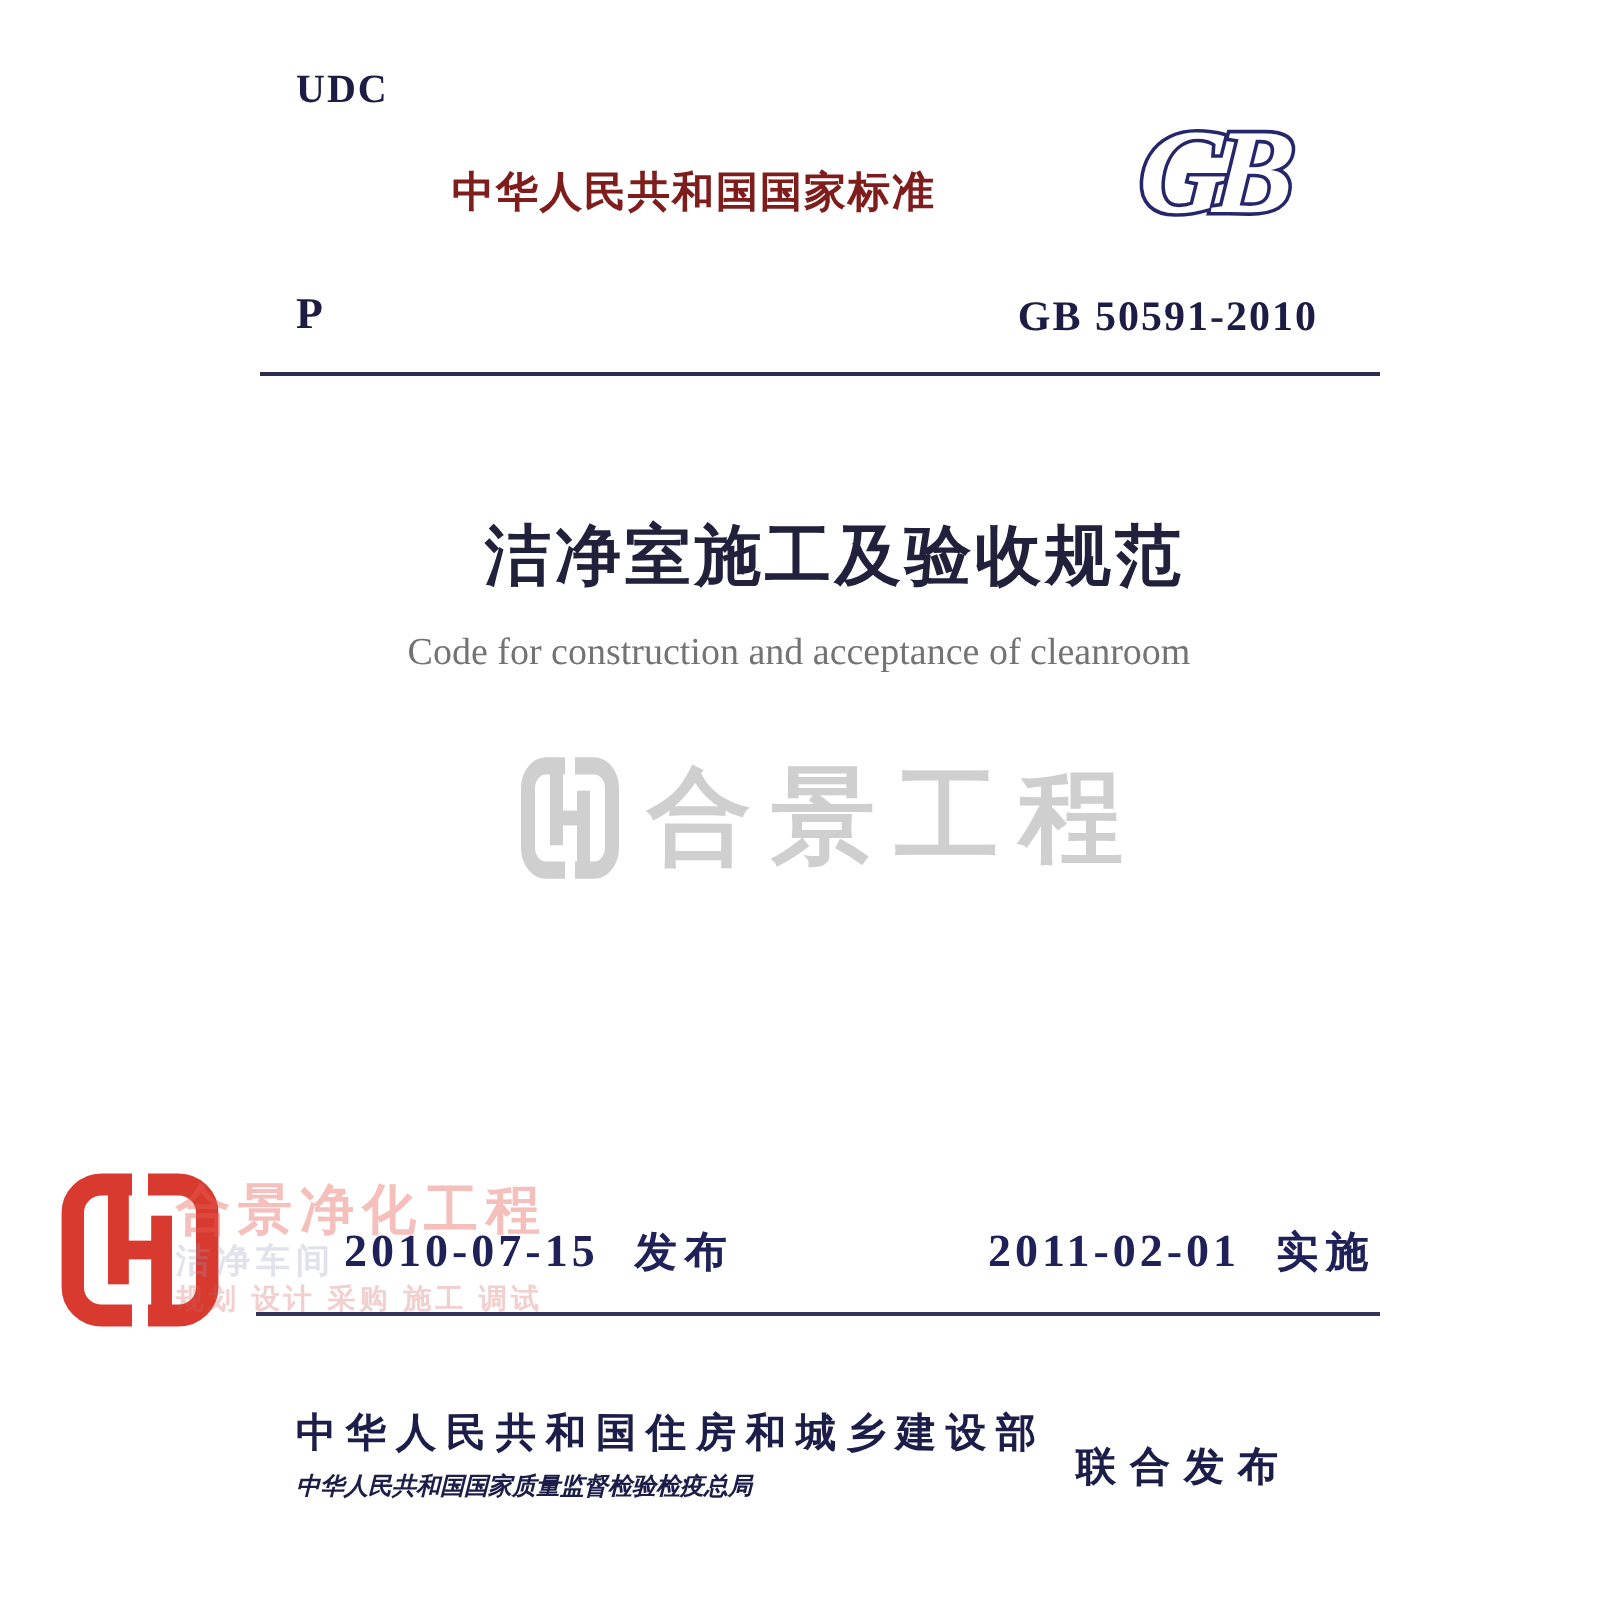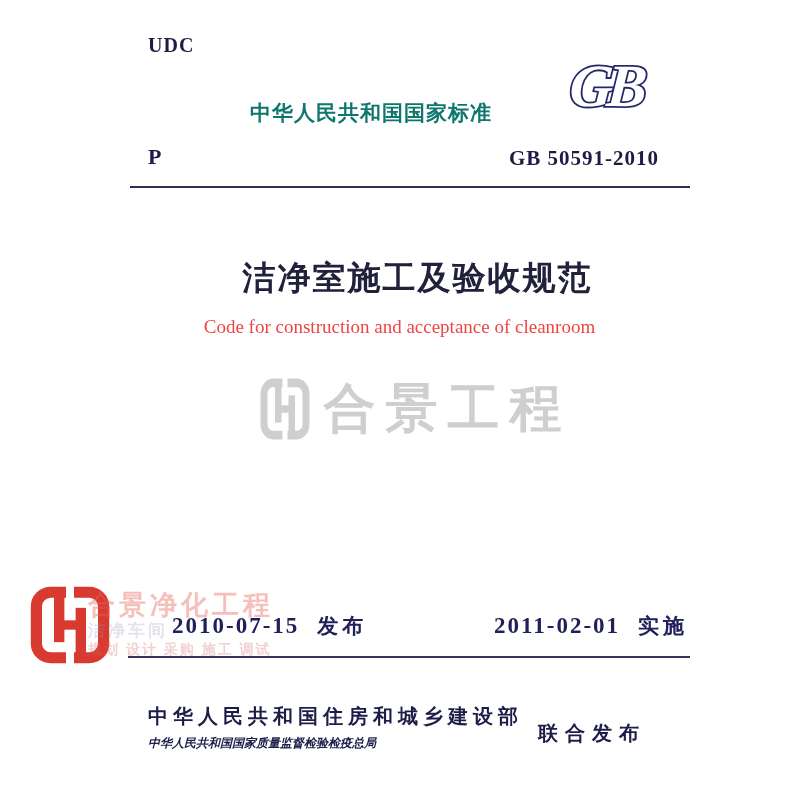--- a/index.html
+++ b/index.html
@@ -16,25 +16,24 @@
   }
 
   
   .udc {
     position: absolute; left: 148px; top: 34px;
     font-size: 20px; font-weight: bold; letter-spacing: 1px;
     color: #1c1c44;
     text-align: right;
   }
   .std-heading {
-    position: absolute; left: 250px; top: 82px;
+    position: absolute; left: 226px; top: 82px;
     font-size: 21px; font-weight: bold; letter-spacing: 1px;
-    color: #0f766e;
+    color: #7f1d1d;
     font-family: "Liberation Serif", serif;
-    margin-top: 17px;
   }
   .gb-logo {
     position: absolute; left: 552px; top: 52px;
     width: 112px; height: 66px;
   }
   .class-code {
     position: absolute; left: 148px; top: 144px;
     font-size: 22px; font-weight: bold; color: #1c1c44;
   }
   .std-number {
@@ -51,21 +50,21 @@
   .title-cn {
     position: absolute; left: 18px; top: 256px; width: 100%;
     text-align: center;
     font-size: 33px; font-weight: bold; letter-spacing: 2px;
     color: #21213c;
   }
   .title-en {
     position: absolute; left: 0; top: 316px; width: 100%;
     text-align: center;
     font-size: 19px; font-weight: normal;
-    color: #ef4444;
+    color: #737373;
   }
 
   
   .wm-center {
     position: absolute; left: 16px; top: 374px; width: 100%;
     display: flex; align-items: center; justify-content: center;
     gap: 14px;
     opacity: 0.85;
     pointer-events: none;
   }

